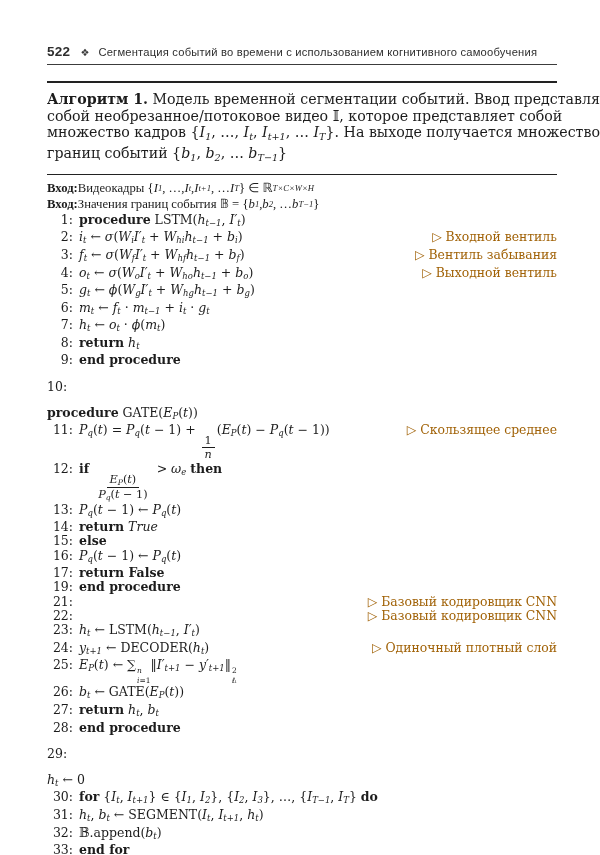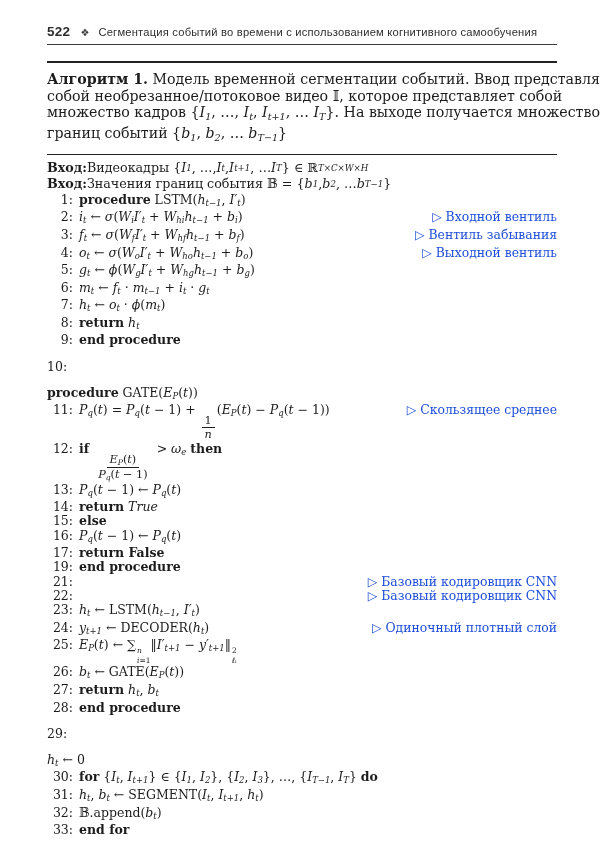--- a/index.html
+++ b/index.html
@@ -1,44 +1,44 @@
 <!DOCTYPE html>
 <html><head>
 <meta charset="utf-8">
 <style>
   html,body{margin:0;padding:0;background:#ffffff;}
   body{width:600px;height:855px;overflow:hidden;
        font-family:"DejaVu Serif","DejaVu Sans",serif;color:#1c1c1c;}
-  .page{box-sizing:border-box;width:600px;height:855px;padding:24px 43px 0 47px;}
+  .page{box-sizing:border-box;width:600px;height:855px;padding:44px 43px 0 47px;}
 
   
   .runhead{display:flex;align-items:baseline;
            font-family:"Liberation Sans","DejaVu Sans",sans-serif;
            color:#2e2e2e;border-bottom:1px solid #3c3c3c;padding-bottom:5px;}
   .pageno{font-weight:700;font-size:13.5px;letter-spacing:.3px;}
   .ornament{font-size:10px;margin:0 9px 0 10px;color:#3a3a3a;}
   .headtitle{font-size:11.2px;letter-spacing:.2px;}
 
   
   .rule-top{border-top:2px solid #222;margin-top:16px;}
   .rule-mid{border-top:1.5px solid #222;}
 
   
   .caption{padding:8px 0 7px 0;font-size:14.2px;line-height:16.6px;}
   .cap-line{white-space:nowrap;}
 
   
   .io{padding-top:5px;}
-  .io-line{display:flex;align-items:center;line-height:16px;font-size:12.7px;white-space:nowrap;}
+  .io-line{display:flex;align-items:center;line-height:16px;font-size:12.7px;white-space:nowrap;font-family:Liberation Serif, serif;}
   .codeblock{padding-top:1px;}
   .code-line{display:flex;align-items:baseline;line-height:14.2px;font-size:12.5px;}
   .code-line.gap{margin-top:12px;flex-direction:column;}
   .line-no{flex:0 0 26px;text-align:right;padding-right:6px;white-space:pre;}
   .line-content{white-space:nowrap;}
-  .line-comment{margin-left:auto;white-space:nowrap;font-size:12.4px;color:#1d4ed8;}
+  .line-comment{margin-left:auto;white-space:nowrap;font-size:12.4px;color:#a16207;}
 
   
   .it{font-style:italic;}
   .kw{font-weight:700;font-style:normal;}
   .sub{font-size:.68em;font-style:italic;vertical-align:-0.28em;}
   .sup{font-size:.68em;font-style:italic;vertical-align:0.45em;}
   .frac{display:inline-flex;flex-direction:column;align-items:center;
         font-size:.9em;line-height:1.22;vertical-align:-0.85em;margin:0 2px;}
   .fnum{padding:0 3px;border-bottom:1px solid #1c1c1c;}
   .fden{padding:0 3px;}

